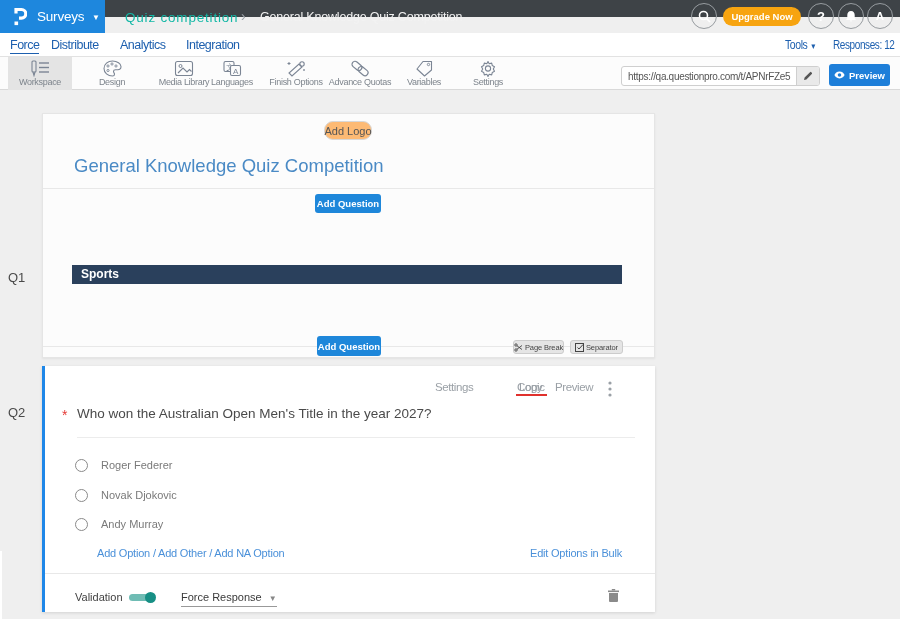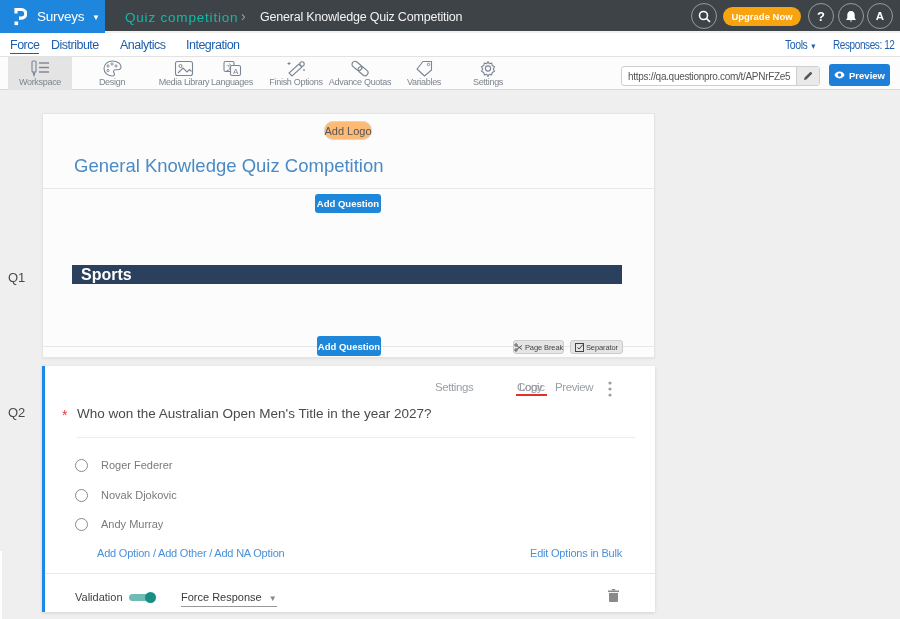--- a/index.html
+++ b/index.html
@@ -1,20 +1,20 @@
 <!DOCTYPE html>
 <html><head>
 <meta charset="utf-8">
 <style>
 * { margin:0; padding:0; box-sizing:border-box; }
 html,body { width:900px; height:619px; overflow:hidden; }
 body { font-family:"Liberation Sans", sans-serif; background:#efefef; position:relative; }
 
 
-#topbar { position:absolute; left:0; top:0; width:900px; height:31px; background:#3e4347; }
+#topbar { position:absolute; left:0; top:0; width:900px; height:17px; background:#3e4347; }
 #logoblock { position:absolute; left:0; top:0; width:105px; height:34px; background:#1e87dd; }
 #logoblock svg { position:absolute; left:14px; top:7px; }
 #surveys { position:absolute; left:37px; top:9px; color:#fff; font-size:13.5px; letter-spacing:-0.2px; white-space:nowrap; }
 #surveys .caret { font-size:8px; margin-left:4px; position:relative; top:-1px; }
 .crumb1 { position:absolute; left:125px; top:10px; font-size:13.5px; letter-spacing:0.8px; color:#14b8a6; white-space:nowrap; }
 .crumbsep { position:absolute; left:241px; top:8px; font-size:14px; color:#9aa0a6; }
 .crumb2 { position:absolute; left:260px; top:10px; font-size:12.5px; letter-spacing:-0.2px; color:#f2f2f2; white-space:nowrap; }
 .circbtn { position:absolute; top:3px; width:26px; height:26px; border:1px solid #979ca0; border-radius:50%; display:flex; align-items:center; justify-content:center; color:#fff; }
 #upgrade { position:absolute; left:723px; top:7px; width:78px; height:19px; background:#f7a410; border-radius:10px; color:#fff; font-size:9.5px; font-weight:bold; display:flex; align-items:center; justify-content:center; white-space:nowrap; }
 
@@ -35,21 +35,21 @@
 #urlbox .pencil { position:absolute; right:0; top:0; width:23px; height:18px; background:#e9e9e9; border-left:1px solid #cfcfcf; display:flex; align-items:center; justify-content:center; }
 #previewbtn { position:absolute; left:829px; top:64px; width:61px; height:22px; background:#1e7fd9; border-radius:3px; color:#fff; font-size:9.5px; font-weight:bold; display:flex; align-items:center; justify-content:center; gap:4px; white-space:nowrap; }
 
 
 #card1 { position:absolute; left:42px; top:113px; width:613px; height:245px; background:#fcfcfc; border:1px solid #e5e5e5; box-shadow:0 1px 2px rgba(0,0,0,0.06); }
 #addlogo { position:absolute; left:281px; top:7px; width:48px; height:19px; background:#fdba74; border:1px solid #d8d8d8; border-radius:9px; font-size:11px; color:#555; display:flex; align-items:center; justify-content:center; white-space:nowrap; }
 #title { position:absolute; left:31px; top:41px; font-size:18.5px; color:#4a8ac5; white-space:nowrap; }
 #card1 .hr1 { position:absolute; left:0; top:74px; width:100%; height:1px; background:#e8e8e8; }
 .addq { position:absolute; background:#1e87da; border-radius:3px; color:#fff; font-size:9.5px; font-weight:bold; display:flex; align-items:center; justify-content:center; white-space:nowrap; }
 #addq1 { left:272px; top:80px; width:66px; height:19px; }
-#sportsbar { position:absolute; left:29px; top:151px; width:550px; height:19px; background:#2a405c; color:#fff; font-size:16px; font-weight:bold; line-height:19px; padding-left:9px; white-space:nowrap; }
+#sportsbar { position:absolute; left:29px; top:151px; width:550px; height:19px; background:#2a405c; color:#fff; font-size:12px; font-weight:bold; line-height:19px; padding-left:9px; white-space:nowrap; }
 #card1 .hr2 { position:absolute; left:0; top:232px; width:100%; height:1px; background:#e8e8e8; }
 #addq2 { left:274px; top:222px; width:64px; height:20px; }
 .smallbtn { position:absolute; background:#e5e5e5; border:1px solid #ccc; border-radius:3px; font-size:7.5px; letter-spacing:-0.1px; color:#444; display:flex; align-items:center; justify-content:center; gap:2px; white-space:nowrap; }
 #pagebreak { left:470px; top:226px; width:51px; height:14px; }
 #separator { left:527px; top:226px; width:53px; height:14px; }
 
 .qlabel { position:absolute; left:8px; font-size:13px; color:#4a4a4a; }
 
 #card2 { position:absolute; left:42px; top:366px; width:613px; height:246px; background:#fff; border-left:3px solid #1e87e8; box-shadow:0 1px 3px rgba(0,0,0,0.12); }
 .qm { position:absolute; top:15px; font-size:11.5px; letter-spacing:-0.4px; color:#9aa0a6; white-space:nowrap; }

